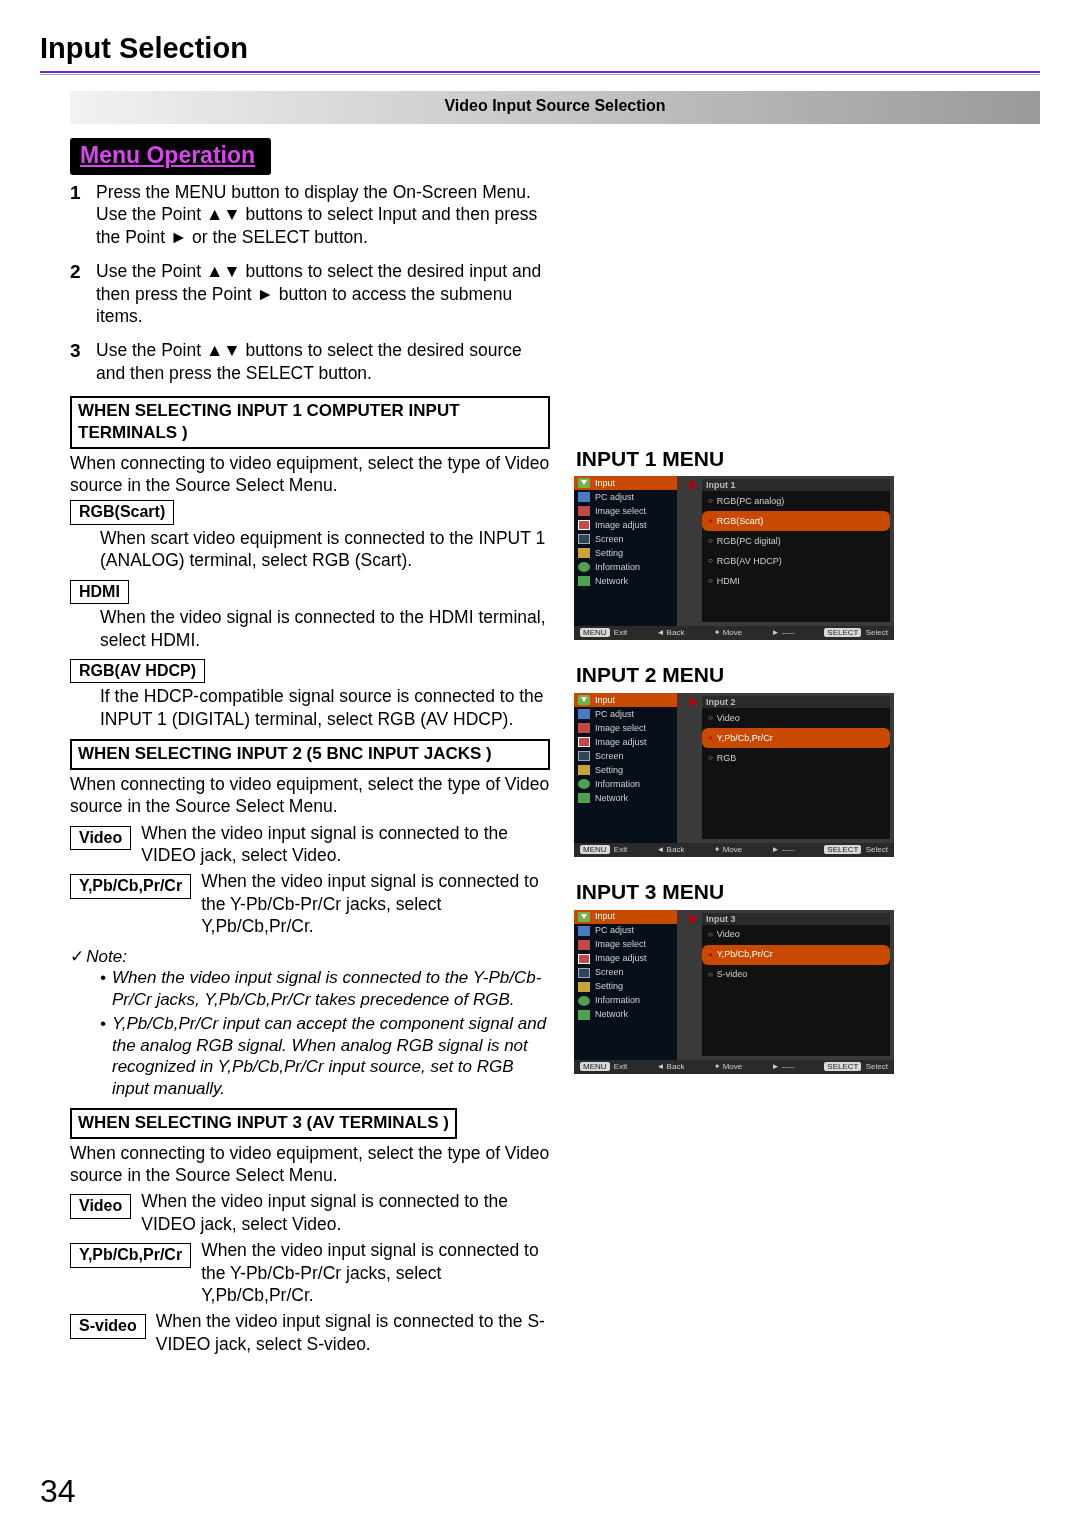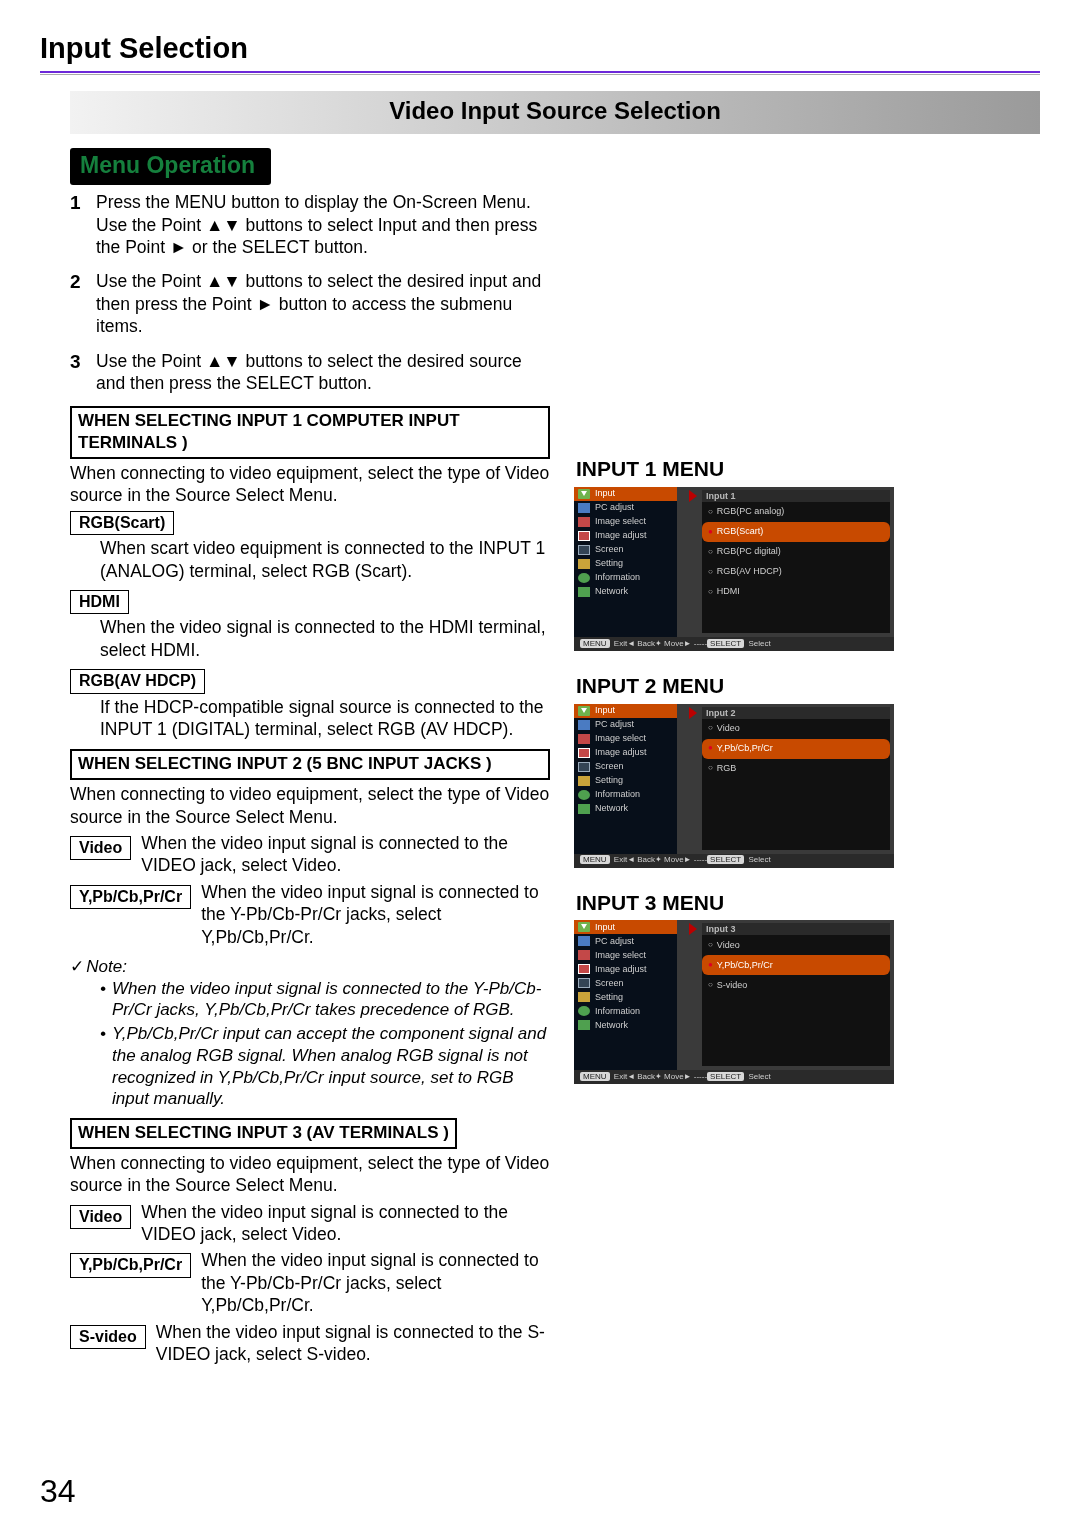--- a/index.html
+++ b/index.html
@@ -24,38 +24,39 @@
   }
   .page-header::after {
     content: "";
     position: absolute;
     bottom: -4px; left: 0; right: 0;
     height: 1px; background: #aaa;
   }
   .banner {
     background: linear-gradient(to right, #f2f2f2 0%, #9a9a9a 100%);
     text-align: center;
-    font-size: 24px;
+    font-size: 16px;
     font-weight: bold;
     padding: 5px 0 7px 0;
     margin-left: 30px;
     margin-bottom: 14px;
   }
   .columns { display: flex; margin-left: 30px; gap: 24px; }
   .col-left { flex: 0 0 480px; }
   .col-right { flex: 1; padding-top: 308px; }
   .black-pill {
     display: inline-block;
     background: #000;
-    color: #15803d;
+    color: #d946ef;
     font-weight: bold;
     font-size: 23px;
     padding: 3px 16px 5px 10px;
     border-radius: 3px;
     margin-bottom: 6px;
+    text-decoration: underline;
   }
   ol.steps { list-style: none; }
   ol.steps > li { display: flex; margin-bottom: 12px; }
   ol.steps .num { font-weight: bold; width: 26px; flex-shrink: 0; font-size: 19px; }
   ol.steps .txt { padding-right: 4px; }
   .box-heading {
     border: 2px solid #000;
     font-weight: bold;
     padding: 2px 6px 3px 6px;
     margin: 6px 0 3px 0;
@@ -108,21 +109,21 @@
   .ico-info   { background: #4fa04f; border-radius:50%;}
   .ico-net    { background: #4fa04f; }
   .osd-right .hdr { background:#2a2a2a; padding:1px 4px; font-weight:bold; color:#bbb; height:12px;}
   .osd-right .opt { padding: 1px 4px 1px 6px; height: 20px; display:flex; align-items:center;border-radius:6px;}
   .osd-right .opt::before { content:"○"; margin-right:4px; font-size:8px; color:#bbb; }
   .osd-right .opt.sel { background: #c84a00; color:#fff; }
   .osd-right .opt.sel::before { content:"●"; color:#d02; }
   .osd-nav {
     position: absolute; bottom: 0; left: 0; right: 0; height: 14px;
     background: #2a2a2a; font-size: 8px; display:flex; align-items:center;
-    padding: 0 6px;
+    justify-content: space-between; padding: 0 6px;
   }
   .osd-nav span.tag { background:#d8d8d8; color:#222; border-radius:2px; padding:0 3px; margin-right:2px;}
   .arrow-marker { position:absolute; top:3px; left:115px; width:0;height:0;
     border-top:6px solid transparent;border-bottom:6px solid transparent;border-left:8px solid #b00;}
   .page-no {
     position: absolute; bottom: 20px; left: 40px;
     font-size: 32px;
   }
   .tick::before{content:"✓"; font-style:normal; margin-right:2px;}
 </style>

